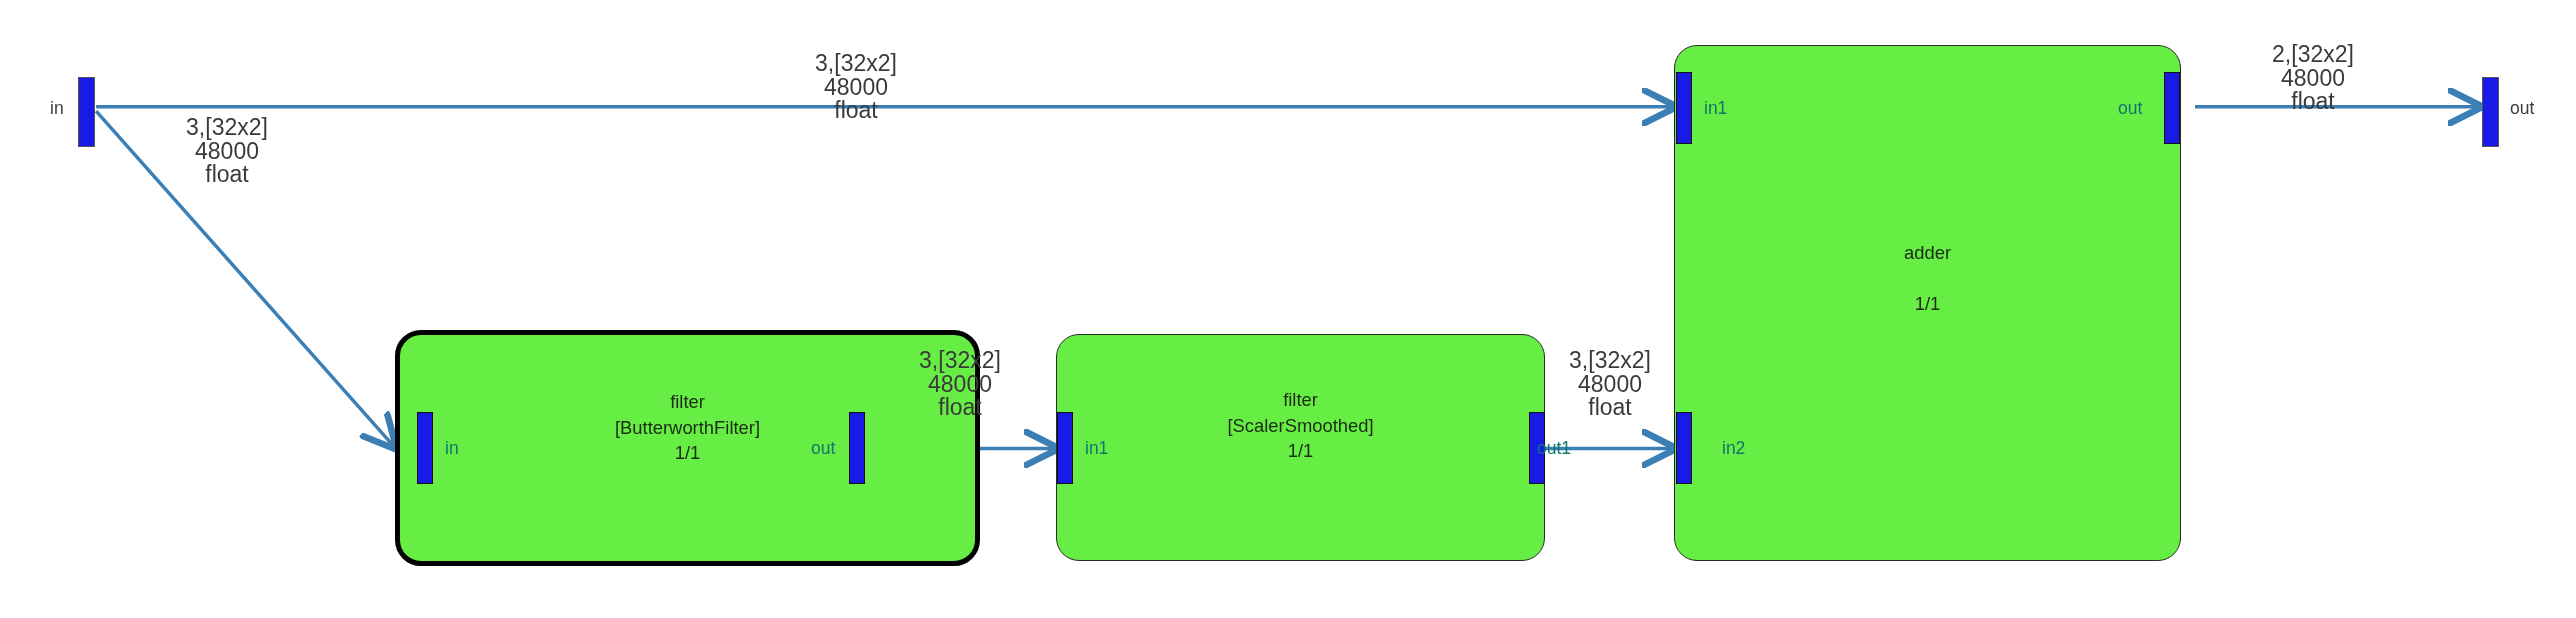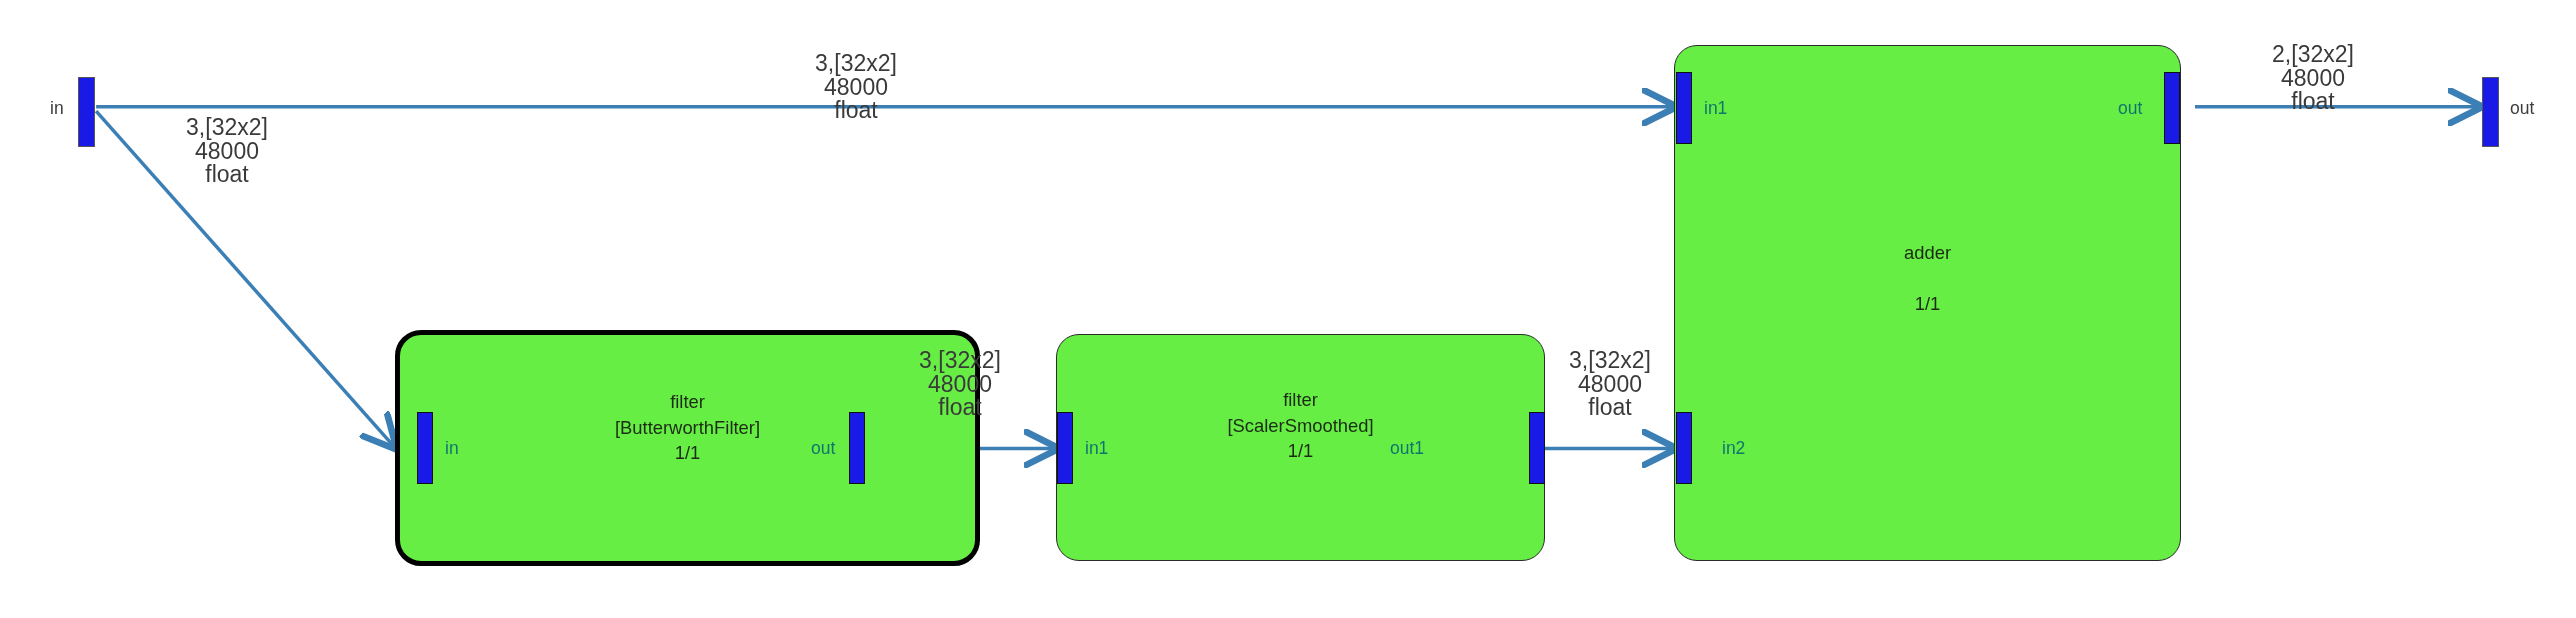--- a/index.html
+++ b/index.html
@@ -125,21 +125,21 @@
   <div class="port-label" style="left:811px; top:440px;">out</div>
 
   <div class="block unselected" style="left:1056px; top:334px; width:489px; height:227px;">
     <div class="block-label" style="top:52px;">filter</div>
     <div class="block-label" style="top:78px;">[ScalerSmoothed]</div>
     <div class="block-label" style="top:103px;">1/1</div>
   </div>
   <div class="port-bar" style="left:1057px; top:412px; width:15.7px; height:72px;"></div>
   <div class="port-label" style="left:1085px; top:440px;">in1</div>
   <div class="port-bar" style="left:1529px; top:412px; width:15.7px; height:72px;"></div>
-  <div class="port-label" style="left:1390px; top:440px;">out1</div>
+  <div class="port-label" style="left:1537px; top:440px;">out1</div>
 
   <div class="block unselected" style="left:1674px; top:45px; width:507px; height:516px;">
     <div class="block-label" style="top:194px;">adder</div>
     <div class="block-label" style="top:245px;">1/1</div>
   </div>
   <div class="port-bar" style="left:1676px; top:72px; width:15.7px; height:72px;"></div>
   <div class="port-label" style="left:1704px; top:100px;">in1</div>
   <div class="port-bar" style="left:1676px; top:412px; width:15.7px; height:72px;"></div>
   <div class="port-label" style="left:1704px; top:440px;margin-left:18px;">in2</div>
   <div class="port-bar" style="left:2164px; top:72px; width:15.7px; height:72px;"></div>

